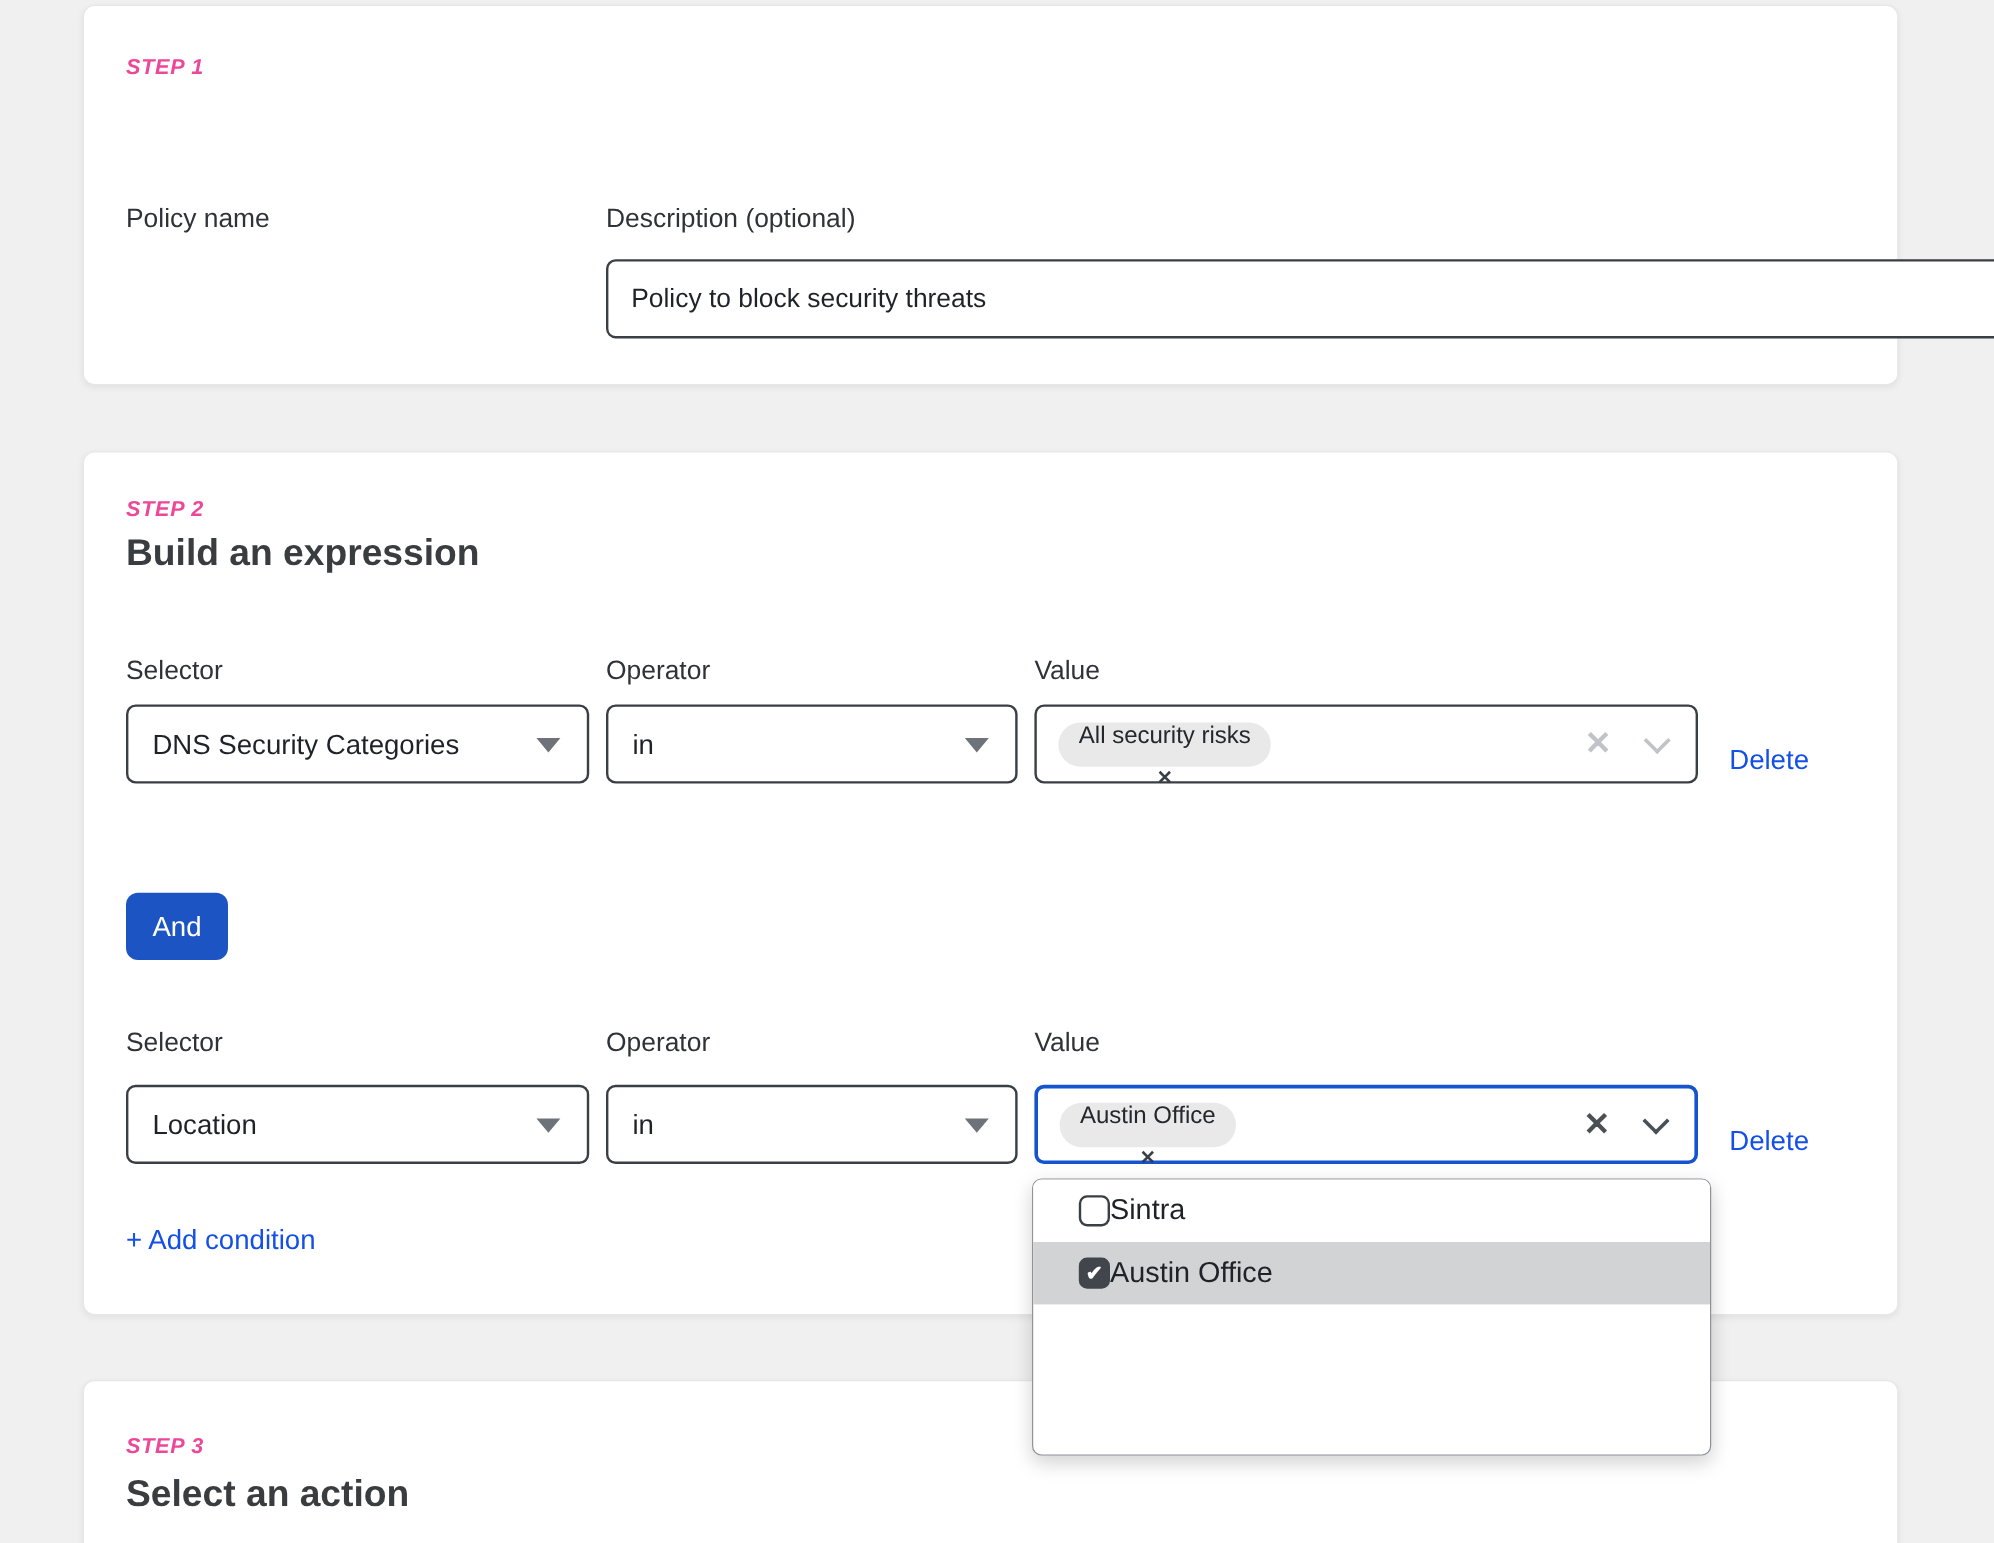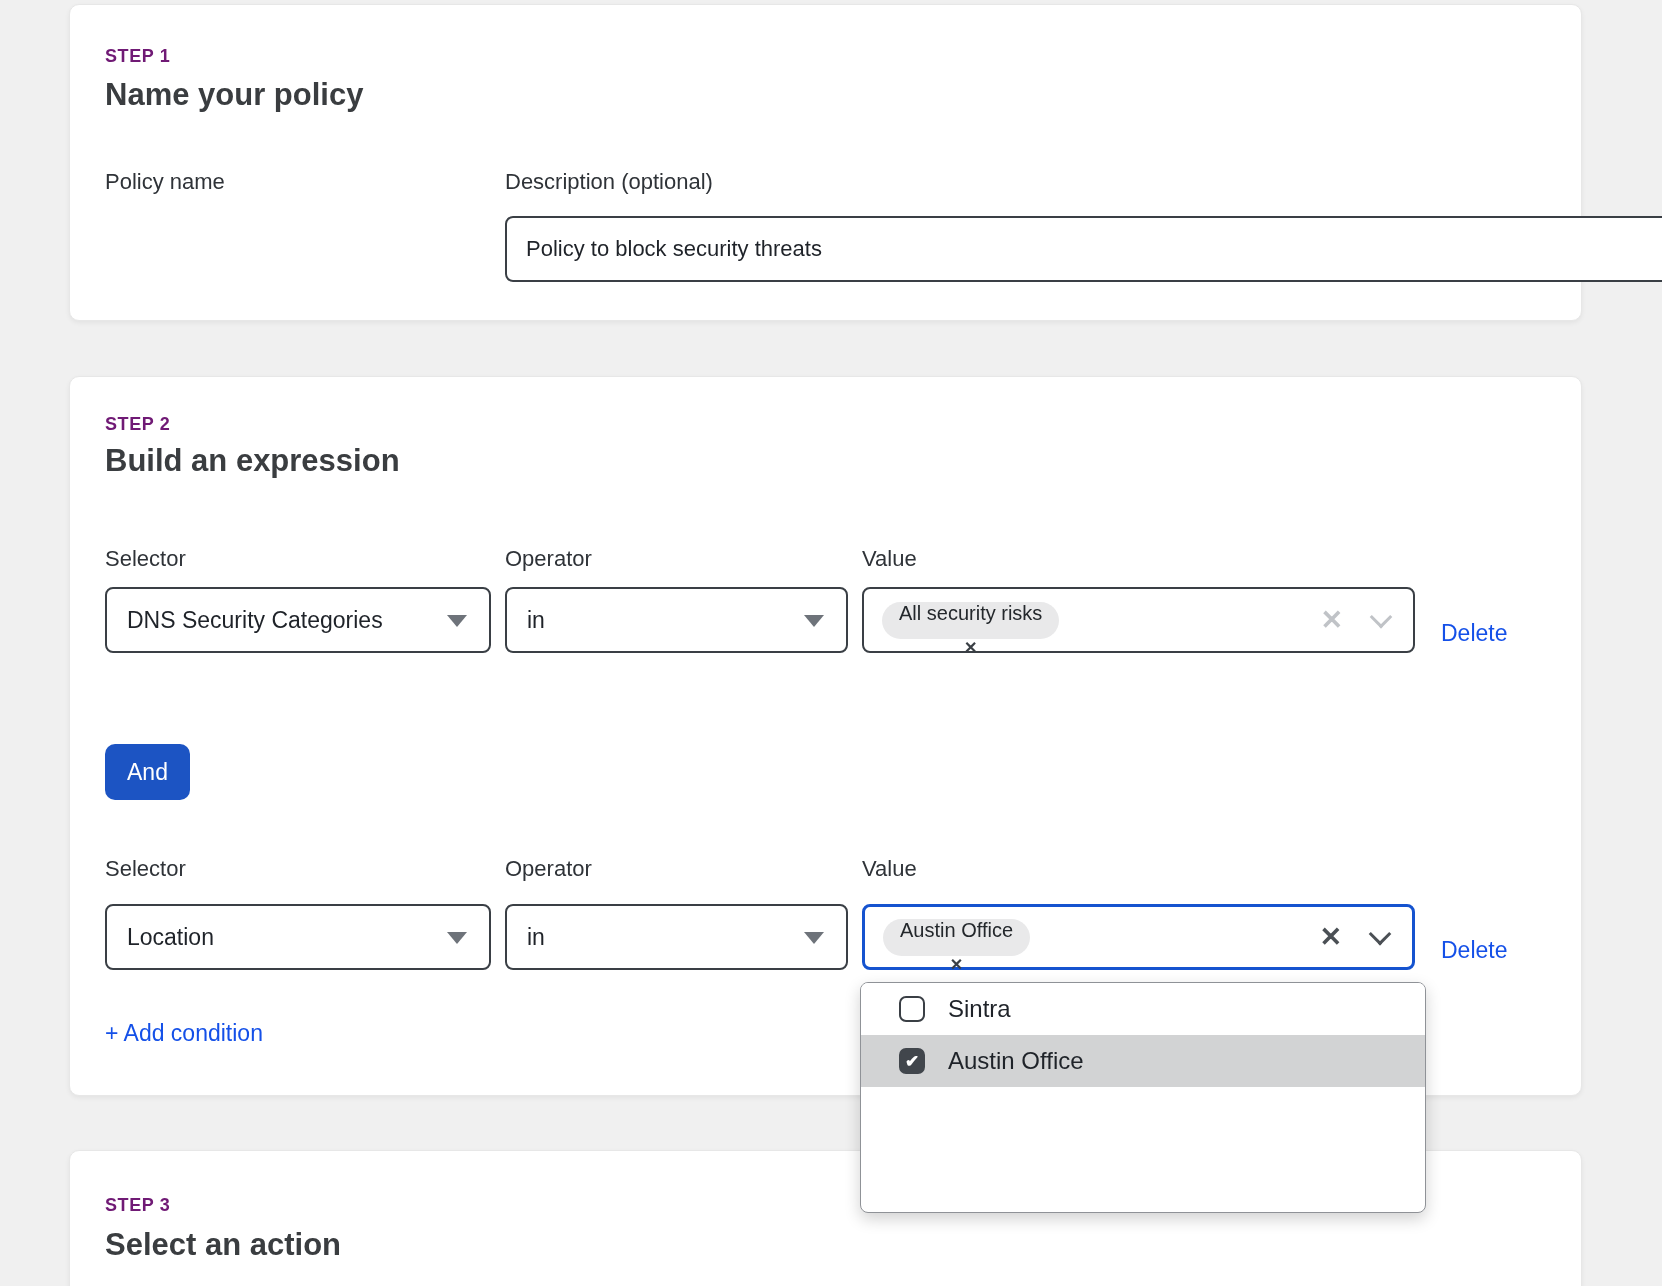--- a/index.html
+++ b/index.html
@@ -17,22 +17,23 @@
     border-radius:10px;
     box-shadow:0 2px 5px rgba(0,0,0,0.06);
     box-sizing:border-box;
   }
   #card-step1{top:4px;height:317px;}
   #card-step2{top:376px;height:720px;}
   #card-step3{top:1150px;height:260px;}
 
   .step-label{
     position:absolute;left:35px;
-    font-size:18px;font-weight:700;color:#701a75;
+    font-size:18px;font-weight:700;color:#ec4899;
     letter-spacing:0.6px;
+    font-style:italic;
   }
   .card-title{
     position:absolute;left:35px;
     font-size:31px;font-weight:700;color:#3a3d40;
   }
   .field-label{
     position:absolute;
     font-size:22px;color:#2f3338;
   }
 
@@ -124,41 +125,40 @@
     box-sizing:border-box;z-index:10;overflow:hidden;
   }
   .dropdown-header{
     height:70px;background:#f0f0f1;
     border-bottom:1px solid #cfcfcf;
     display:flex;align-items:center;
     padding-left:20px;box-sizing:border-box;
     font-size:23px;color:#33383d;
   }
   .dropdown-option{
-    height:52px;display:flex;align-items:center;gap:23px;
+    height:52px;display:flex;align-items:center;
     padding-left:38px;box-sizing:border-box;
     font-size:24px;color:#1f2329;cursor:pointer;
     background:#ffffff;
   }
   .dropdown-option.highlighted{background:#d2d3d4;}
   .checkbox{
     width:26px;height:26px;box-sizing:border-box;
     border:2.5px solid #3a3f45;border-radius:7px;
     background:#fff;flex:0 0 auto;
     display:flex;align-items:center;justify-content:center;
     font-size:17px;font-weight:700;color:#ffffff;
   }
   .checkbox.checked{background:#41464c;border-color:#41464c;}
 </style>
 </head>
 <body>
 
 <section class="card" id="card-step1">
   <div class="step-label" style="top:41px">STEP 1</div>
-  <div class="card-title" style="top:72px">Name your policy</div>
 
   <div class="field-label" style="left:35px;top:164px">Policy name</div>
   <div class="field-label" style="left:435px;top:164px">Description (optional)</div>
 
   <input class="text-input" style="left: 435px; width: 1247px;" type="text" value="Policy to block security threats">
 </section>
 
 <section class="card" id="card-step2">
   <div class="step-label" style="top:37px">STEP 2</div>
   <div class="card-title" style="top:66px">Build an expression</div>

